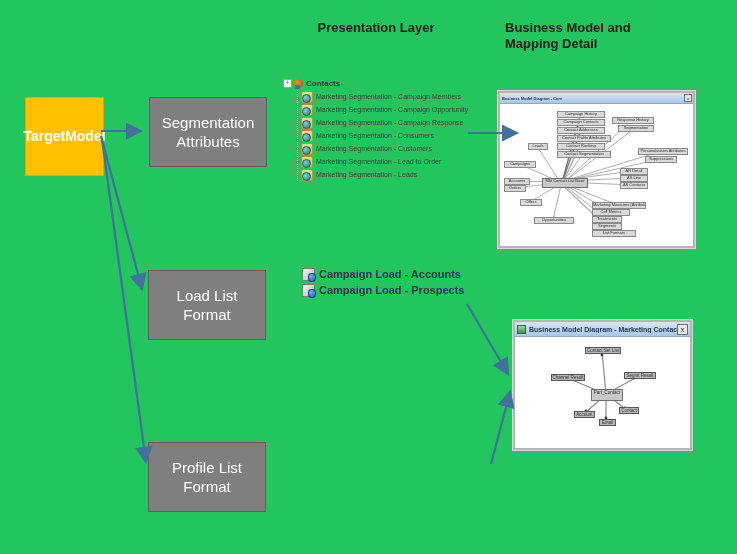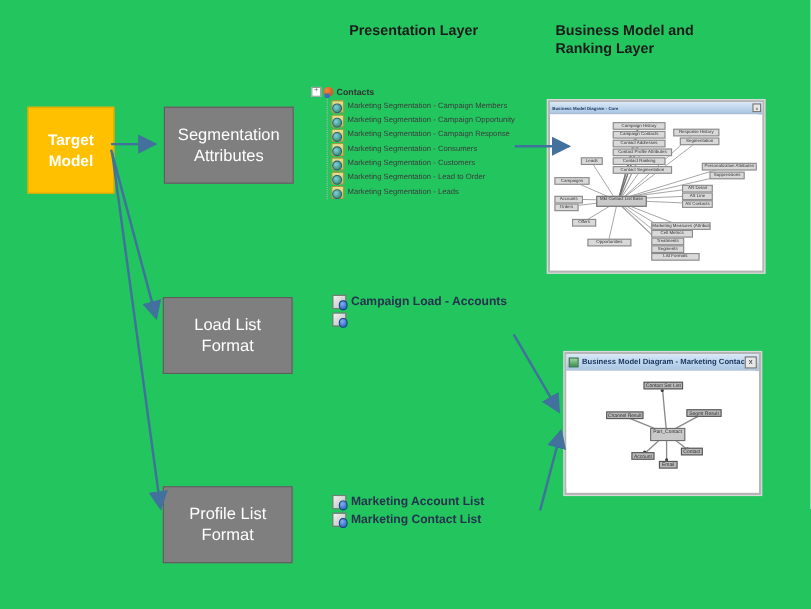--- a/index.html
+++ b/index.html
@@ -1,20 +1,20 @@
 <!DOCTYPE html>
 <html><head>
 <meta charset="utf-8">
 <style>
   html,body{margin:0;padding:0;background:#fff;}
   .canvas{position:relative;width:737px;height:554px;background:#22c55e;
           font-family:"Liberation Sans",sans-serif;overflow:hidden;}
   .hdr{position:absolute;font-size:13px;font-weight:bold;color:#1a1a1a;line-height:1.25;}
   .ybox{position:absolute;left:25px;top:97px;width:77px;height:77px;background:#ffc000;
-        border:1px solid #e3a600;color:#fff;display:flex;flex-direction:column;
+        border:1px solid #e3a600;color:#fff;display:flex;flex-direction:row;
         align-items:center;justify-content:center;font-size:14px;font-weight:600;line-height:1.35;}
   .gbox{position:absolute;width:116px;height:68px;background:#7f7f7f;border:1px solid #5e5e5e;
         color:#fff;display:flex;flex-direction:column;align-items:center;justify-content:center;
         font-size:15px;line-height:1.3;}
   
   .tree{position:absolute;left:283px;top:77px;width:200px;}
   .trow{display:flex;align-items:center;height:13px;white-space:nowrap;}
   .troot{font-size:8px;font-weight:bold;color:#333;}
   .titem{font-size:7px;color:#3c3c3c;}
   .expbox{width:7px;height:7px;border:1px solid #9a9a9a;font-size:7px;line-height:6px;
@@ -54,21 +54,21 @@
   .btitle{font-size:7px;font-weight:bold;padding-left:1px;white-space:nowrap;overflow:hidden;}
 </style>
 </head>
 <body>
 
 <div class="canvas">
 
   <div class="hdr" style="left:306px;top:20px;width:140px;text-align:center;">Presentation Layer</div>
   <div class="hdr" style="left:505px;top:20px;width:170px;">
     <div>Business Model and</div>
-    <div>Ranking Layer</div>
+    <div>Mapping Detail</div>
   </div>
 
   <div class="ybox">
     <span>Target</span>
     <span>Model</span>
   </div>
 
   <div class="gbox" style="left:149px;top:97px;">
     <span>Segmentation</span>
     <span>Attributes</span>
@@ -120,33 +120,24 @@
     </div>
   </div>
 
   <div style="position:absolute;left:302px;top:266px;text-align:right;">
     <div class="litem">
       <span class="fmtic"></span>
       <span>Campaign Load - Accounts</span>
       </div>
     <div class="litem">
       <span class="fmtic"></span>
+      <span>Campaign Load - Prospects</span>
       </div>
   </div>
 
-  <div style="position:absolute;left:302px;top:448px;">
-    <div class="litem">
-      <span class="fmtic"></span>
-      <span>Marketing Account List</span>
-      </div>
-    <div class="litem">
-      <span class="fmtic"></span>
-      <span>Marketing Contact List</span>
-      </div>
-  </div>
 
   <div class="win" style="left:498px;top:91px;width:193px;height:153px;">
     <div class="tbar" style="height:10px;">
       <div class="ttitle">Business Model Diagram - Core</div>
       <div class="tclose" style="width:6px;height:6px;font-size:4px;margin-right:1px;">x</div>
     </div>
     <div class="wcontent" style="width:189px;height:139px;">
       <svg class="lines" width="189" height="139">
         <g stroke="#9a9a9a" stroke-width="0.8">
           <line x1="62" y1="78" x2="80" y2="10"></line>

